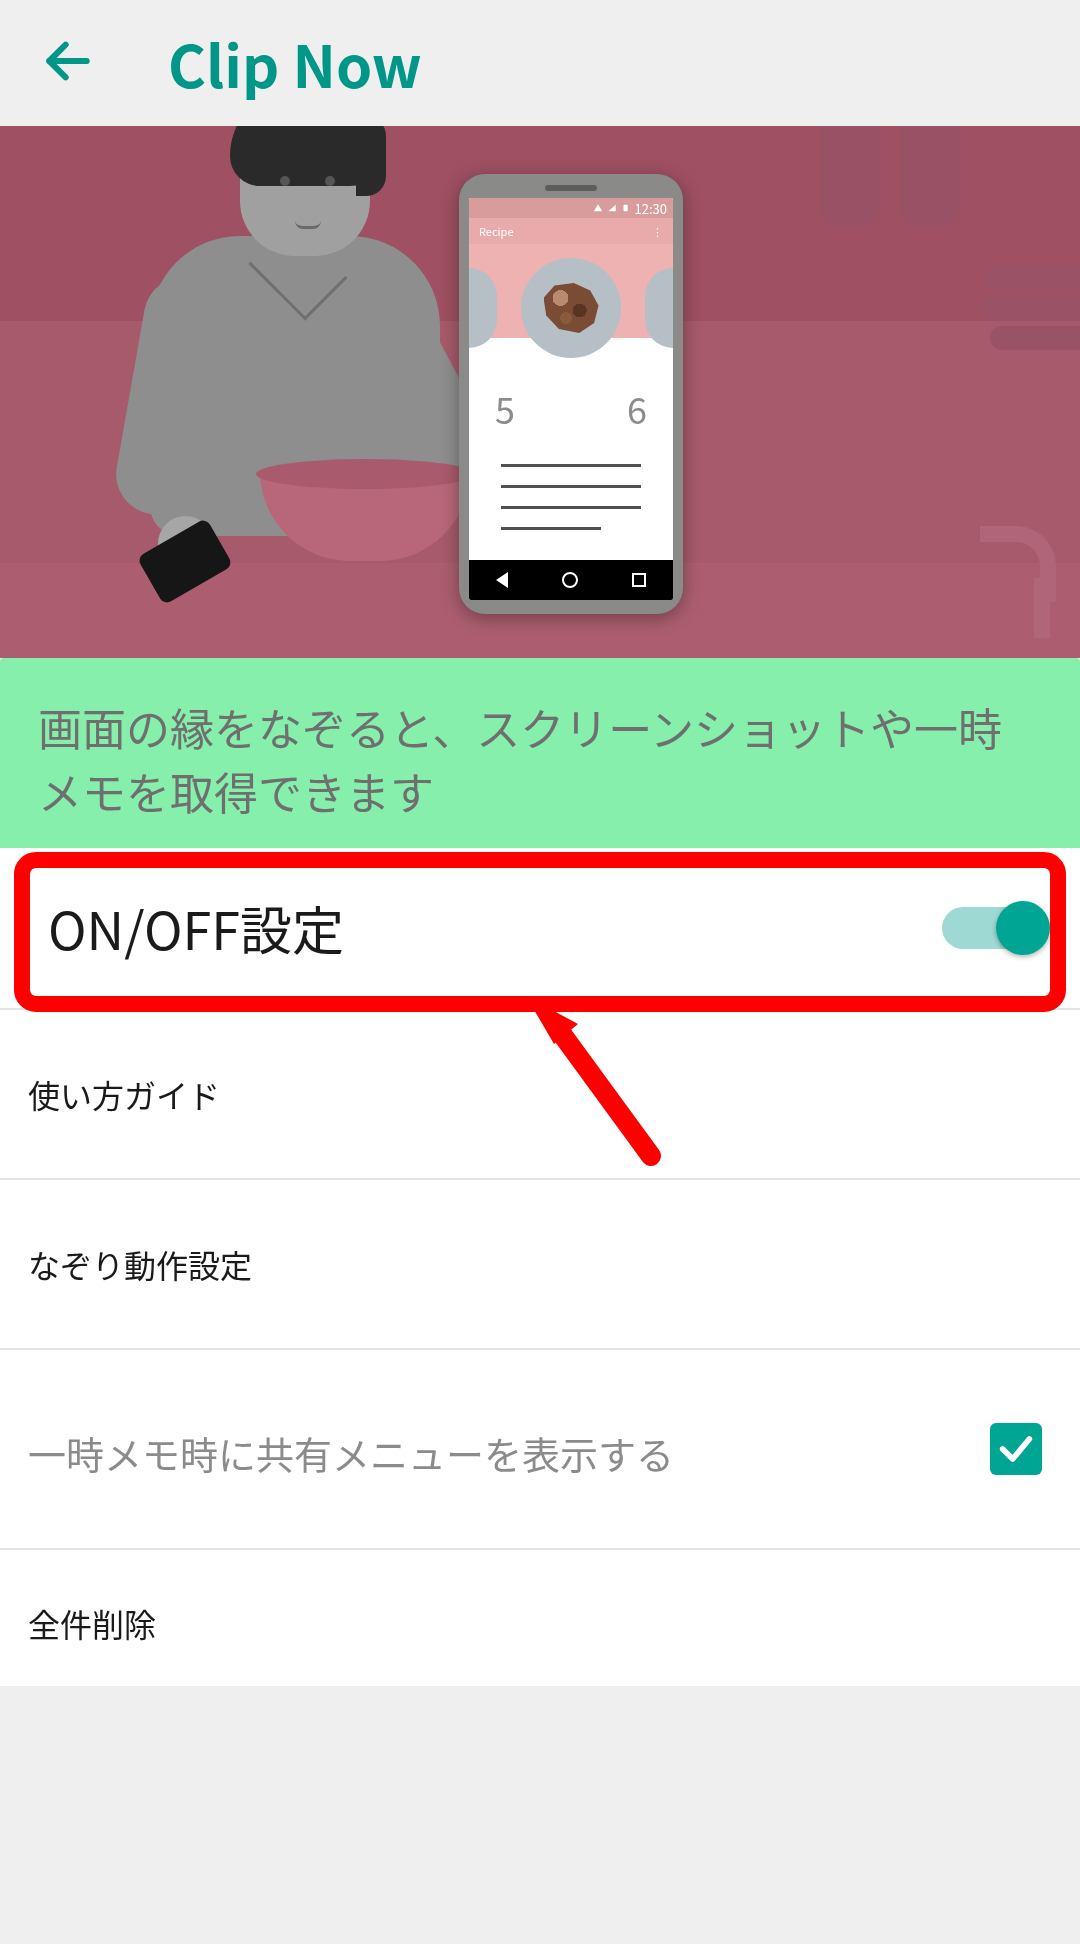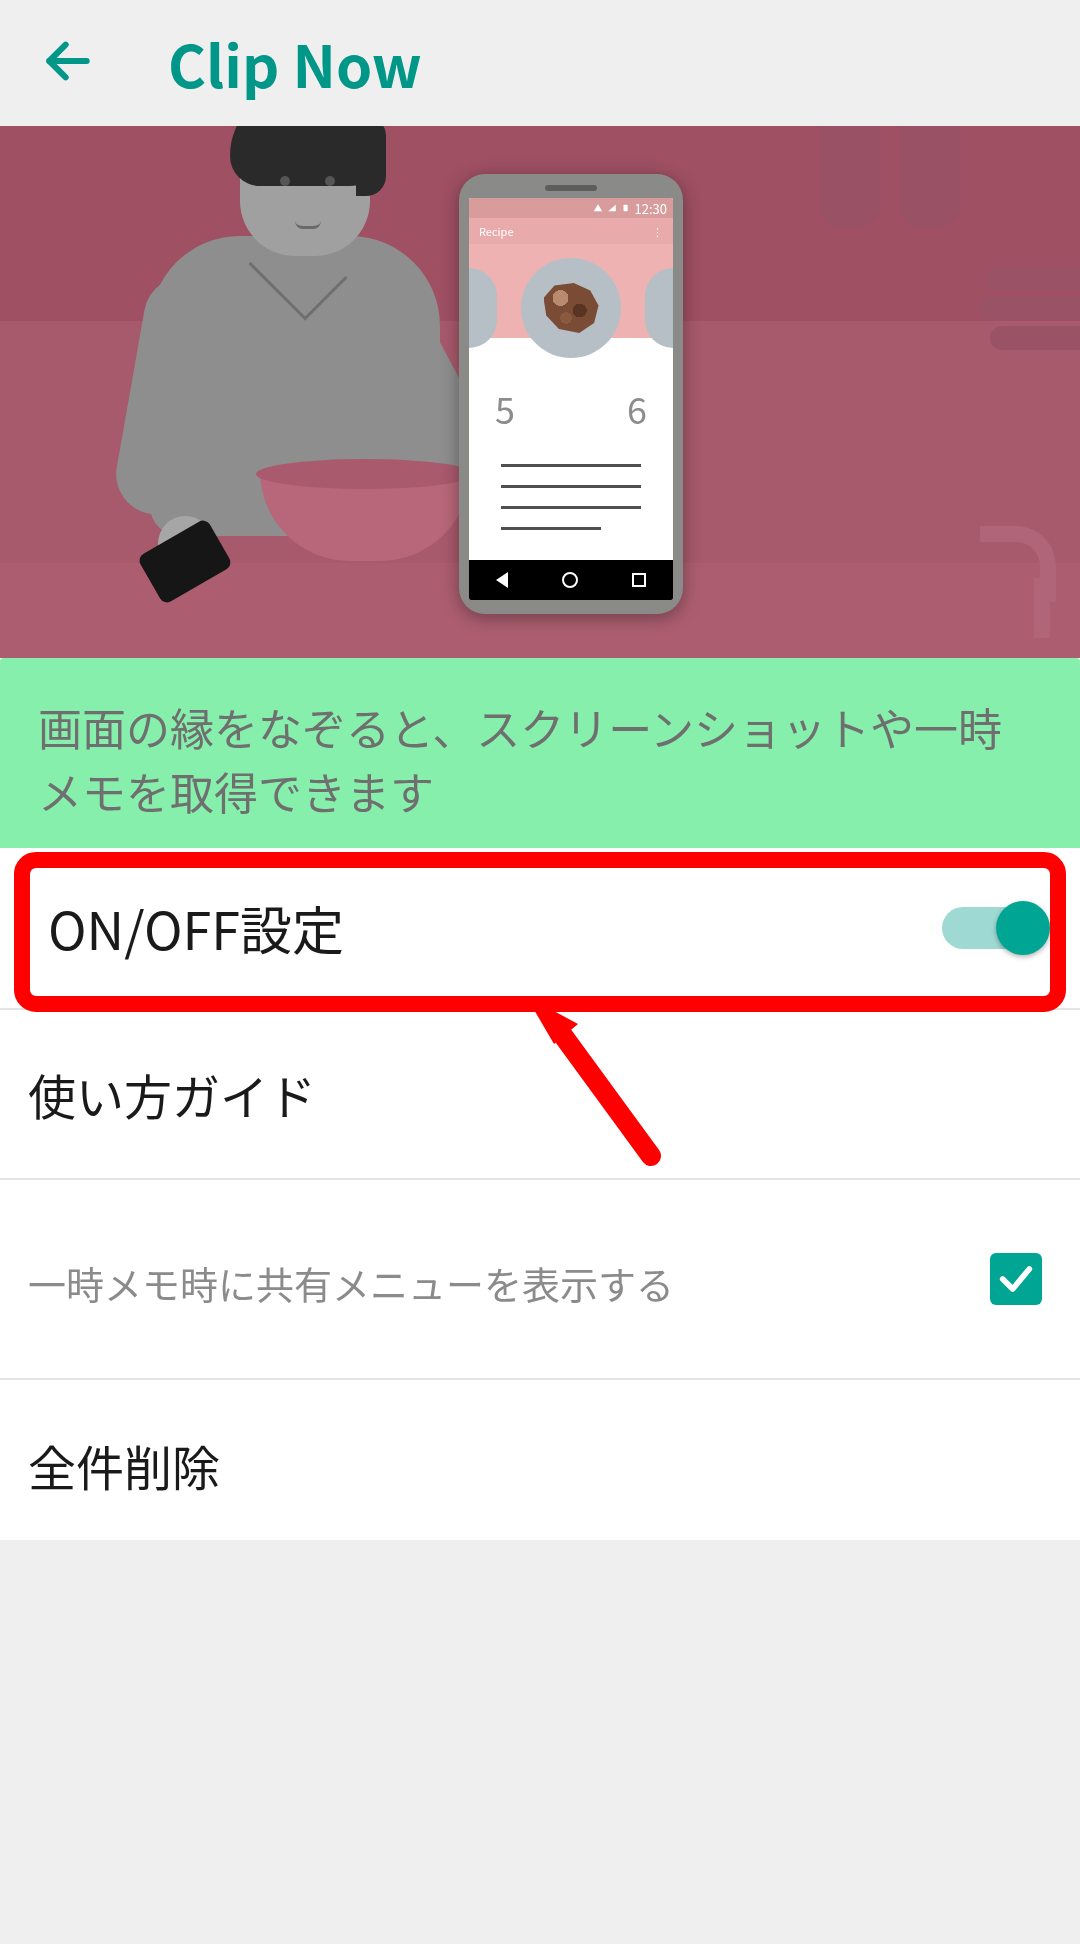--- a/index.html
+++ b/index.html
@@ -340,21 +340,21 @@
       min-height:160px;
       padding:40px 28px;
       display:flex;
       align-items:center;
       justify-content:space-between;
       border-top:2px solid #e4e4e4;
       position:relative;
     }
     .setting-row:first-child{border-top:none;}
     .setting-label {
-      font-size:48px;
+      font-size:32px;
       color:#1a1a1a;
     }
     .setting-sublabel {
       font-size:38px;
       color:#8b8b8b;
       margin-top:8px;
     }
     .setting-text { display:flex; flex-direction:column; }
     
     .toggle {
@@ -506,20 +506,23 @@
     <div class="setting-label">使い方ガイド</div>
     <div class="annotation-arrow" style="top:-24px;">
       <svg viewBox="0 0 170 190">
         <defs></defs>
         <polygon points="20,10 72,38 48,58" fill="#ff0000"></polygon>
         <line x1="50" y1="40" x2="145" y2="170" stroke="#ff0000" stroke-width="20" stroke-linecap="round"></line>
       </svg>
     </div>
   </div>
 
+  <div class="setting-row row-swipe">
+    <div class="setting-label">なぞり動作設定</div>
+  </div>
 
   <div class="setting-row row-share">
     <div class="setting-text">
       <div class="setting-sublabel">一時メモ時に共有メニューを表示する</div>
     </div>
     <div class="checkbox">
       <svg viewBox="0 0 24 24" fill="none" stroke="#fff" stroke-width="3.4" stroke-linecap="round" stroke-linejoin="round">
         <polyline points="4 12 10 18 20 6"></polyline>
       </svg>
     </div>

